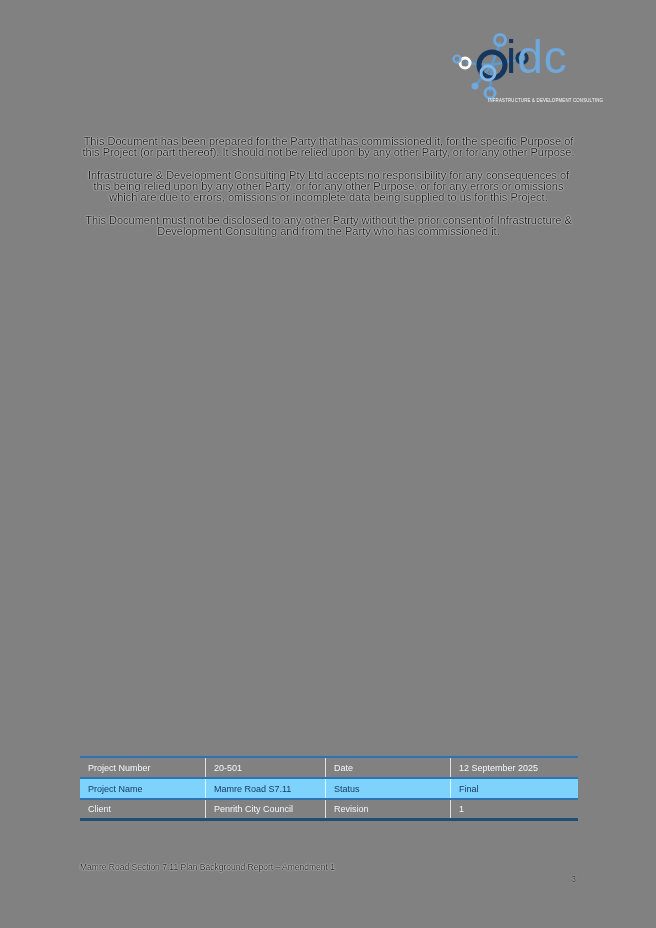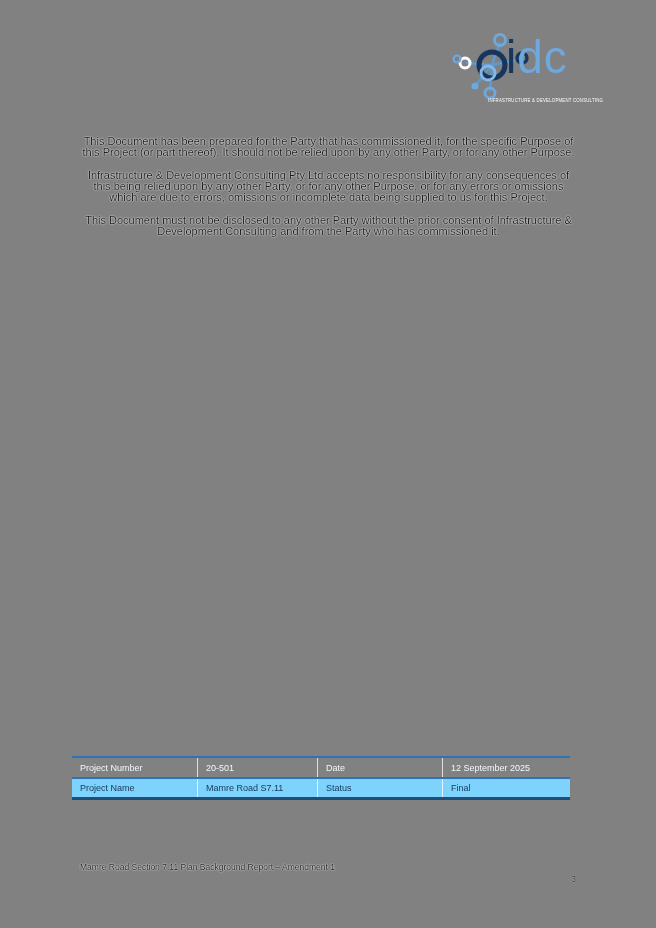--- a/index.html
+++ b/index.html
@@ -31,21 +31,21 @@
   .disclaimer {
     position: absolute; left: 80px; top: 136px; width: 497px;
     text-align: center; color: #1c1c1c;
     font-size: 11px; line-height: 11px;
     text-shadow: 0 0 1px #fff, 0 0 2px rgba(255,255,255,0.75);
   }
   .disclaimer p { margin-bottom: 12px; }
 
   
   .info-table {
-    position: absolute; left: 72px; top: 756px; width: 498px;
+    position: absolute; left: 80px; top: 756px; width: 498px;
     border-top: 2px solid #2e74b5;
     font-size: 9px;
     text-align: right;
   }
   .trow {
     display: grid; grid-template-columns: 125px 120px 125px 128px;
     height: 21px; align-items: center;
     border-bottom: 2px solid #2e74b5;
   }
   .trow:last-child { border-bottom: 3px solid #1f4e79; }
@@ -105,18 +105,24 @@
       <div class="tcell">20-501</div>
       <div class="tcell">Date</div>
       <div class="tcell">12 September 2025</div>
     </div>
     <div class="trow light">
       <div class="tcell">Project Name</div>
       <div class="tcell">Mamre Road S7.11</div>
       <div class="tcell">Status</div>
       <div class="tcell">Final</div>
     </div>
+    <div class="trow dark">
+      <div class="tcell">Client</div>
+      <div class="tcell">Penrith City Council</div>
+      <div class="tcell">Revision</div>
+      <div class="tcell">1</div>
+    </div>
   </div>
 
   <div class="footer-title">Mamre Road Section 7.11 Plan Background Report – Amendment 1</div>
   <div class="page-number">3</div>
 
 </div>
 
 </body></html>

